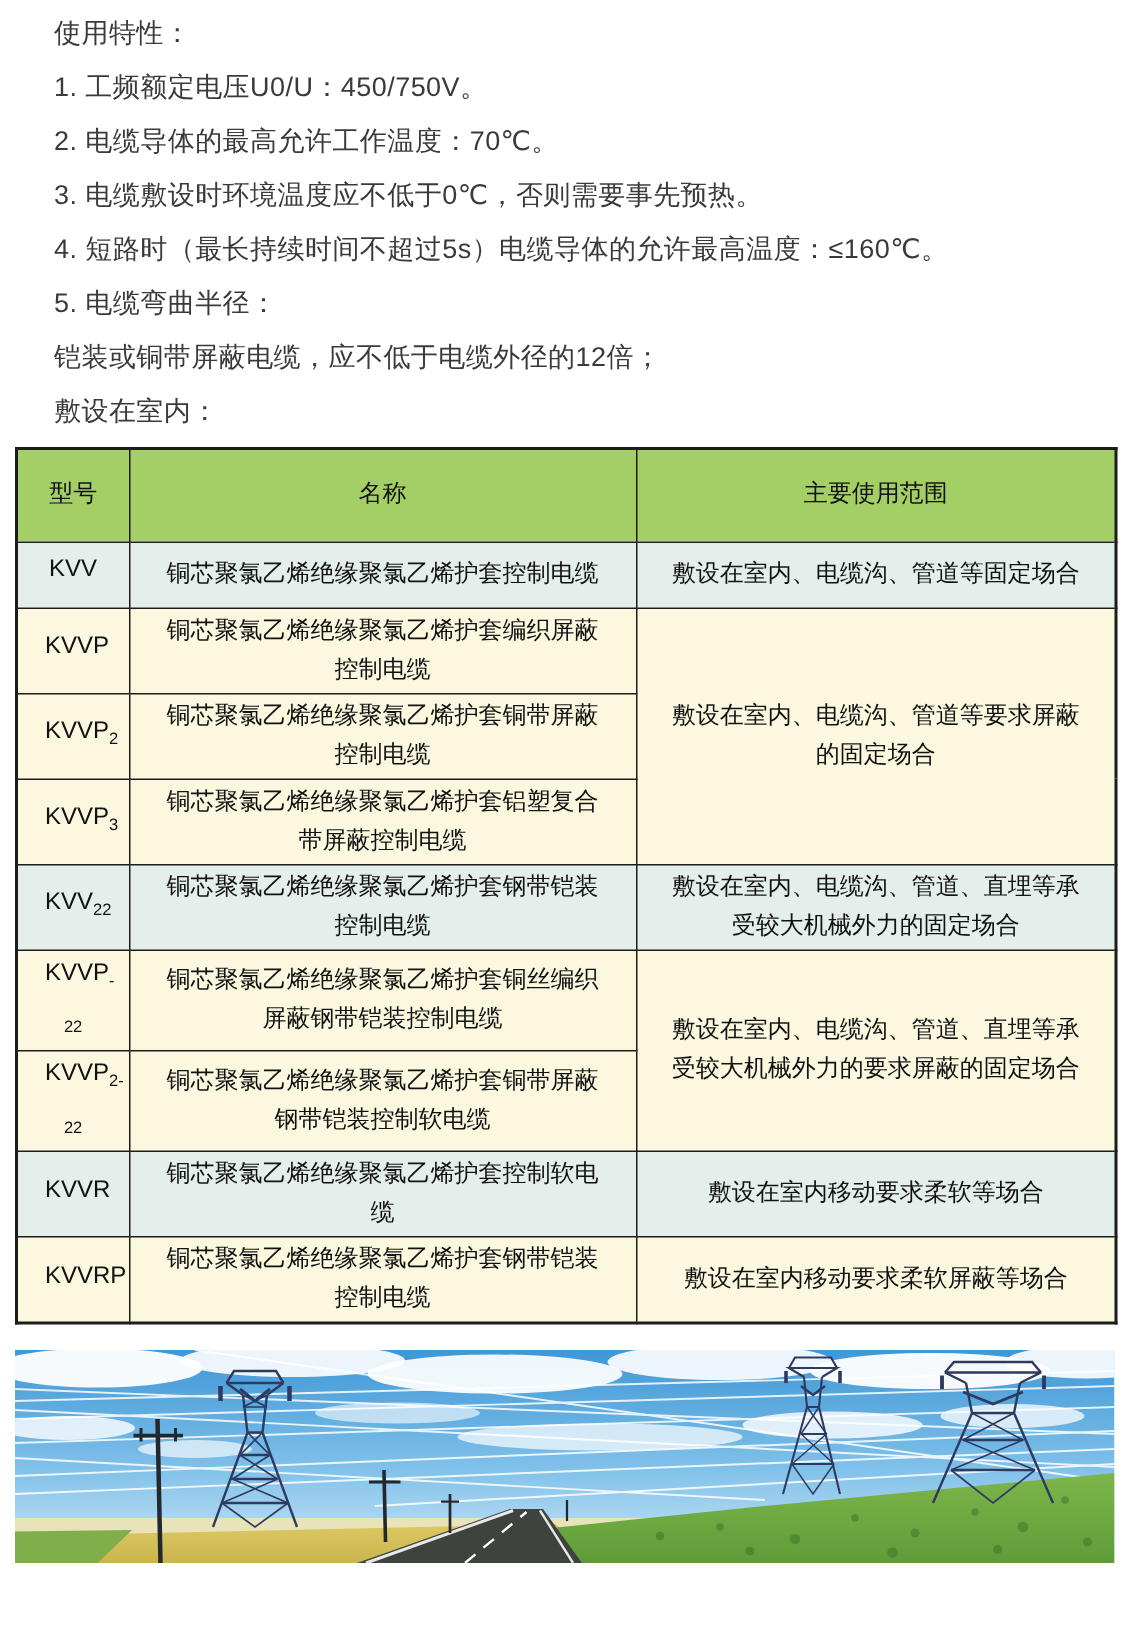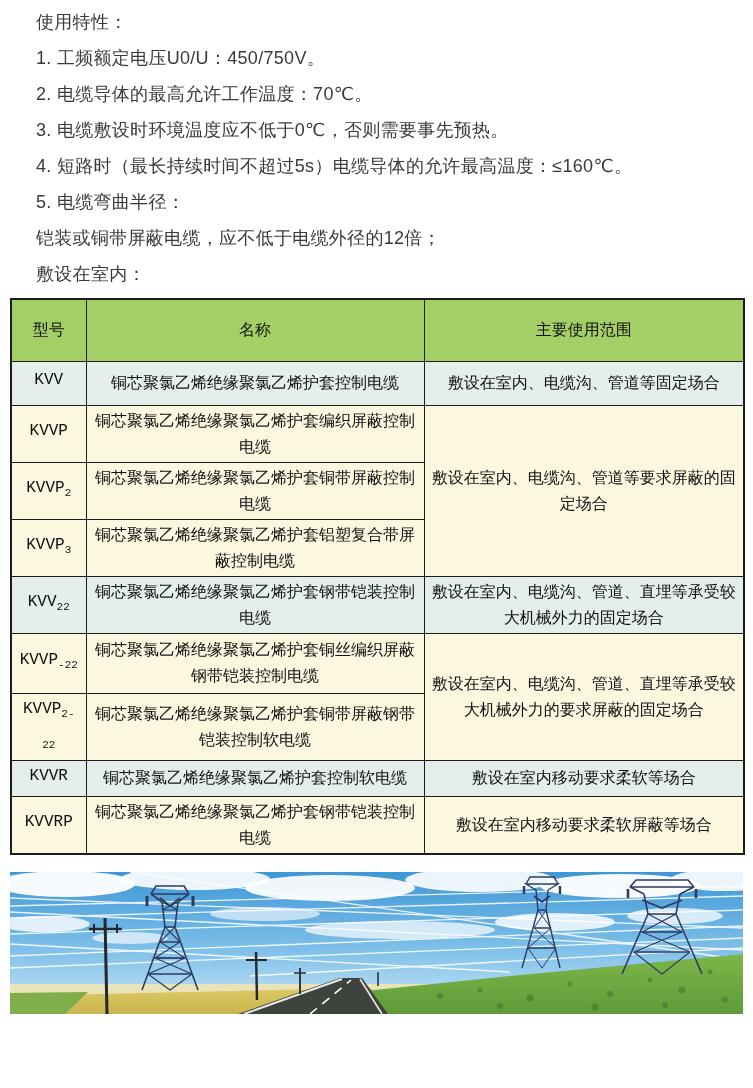--- a/index.html
+++ b/index.html
@@ -16,27 +16,27 @@
   }
   
   table.spec{
     margin:6px 10px 0 10px;width:733px;
     border-collapse:collapse;table-layout:fixed;
   }
   table.spec td,table.spec th{
     border:1px solid #1c1c1c;
     text-align:center;vertical-align:middle;
     font-size:16px;font-weight:normal;color:#111;
-    padding:2px 6px;line-height:26px;box-sizing:border-box;margin-left:28px;
+    padding:2px 18px;line-height:26px;box-sizing:border-box;margin-left:28px;
   }
   table.spec{border:2px solid #1c1c1c;}
   th.hdr{background:#a4cf66;height:62px;font-size:16px;}
   tr.tint-b td{background:#e4eeea;}
   tr.tint-c td{background:#fbf8df;}
-  td.model-cell{font-size:17px;font-family:Liberation Mono, monospace;padding:2px 2px;}
+  td.model-cell{font-size:17px;font-family:Liberation Sans, sans-serif;padding:2px 2px;}
   td.model-cell sub{font-size:11px;}
   .h46{height:44px}.h55{height:53px}.h57{height:55px}.h62{height:60px}.h34{height:32px}.h54{height:52px}
   
   .photo-wrap{margin:17px 10px 0 10px;width:733px;height:142px;line-height:0;}
 </style>
 </head>
 <body>
 
 <div class="intro">
   <p>使用特性：</p>

